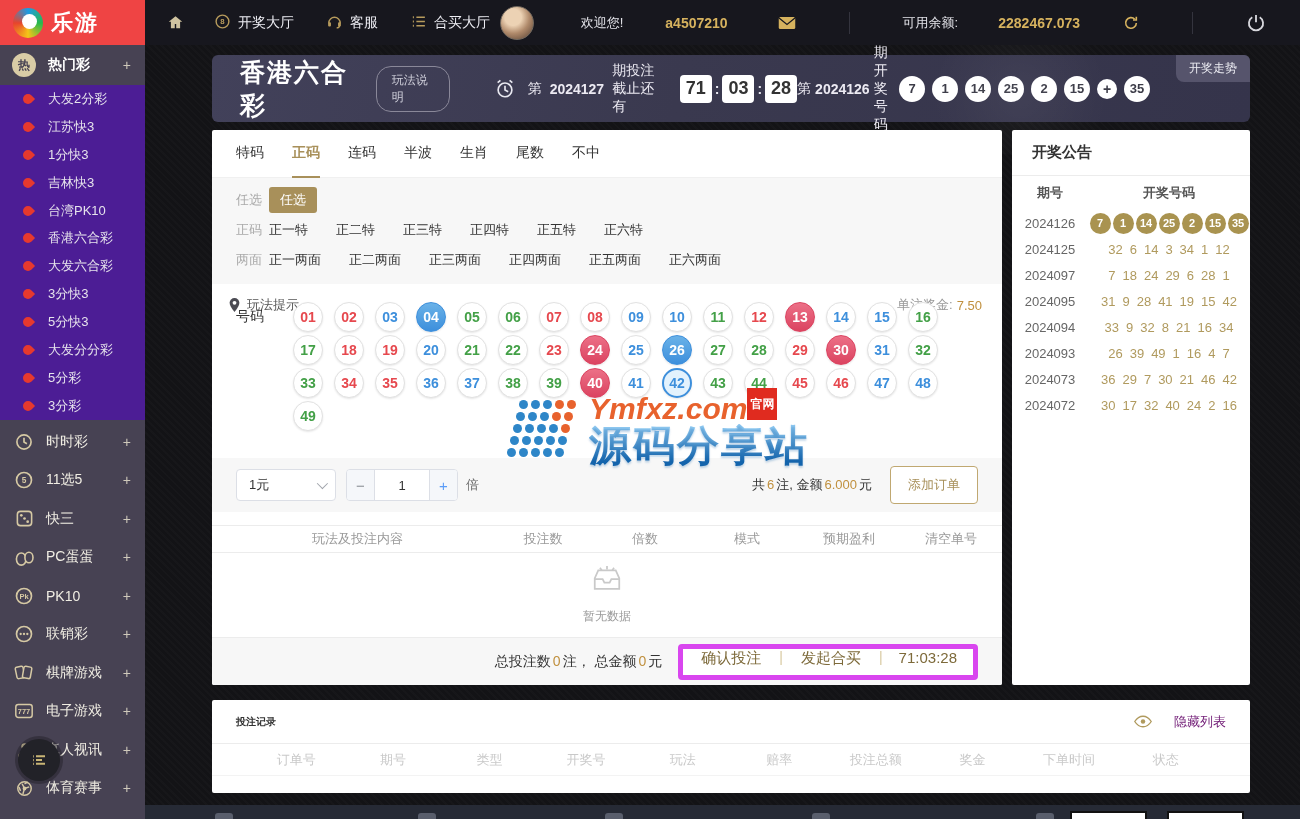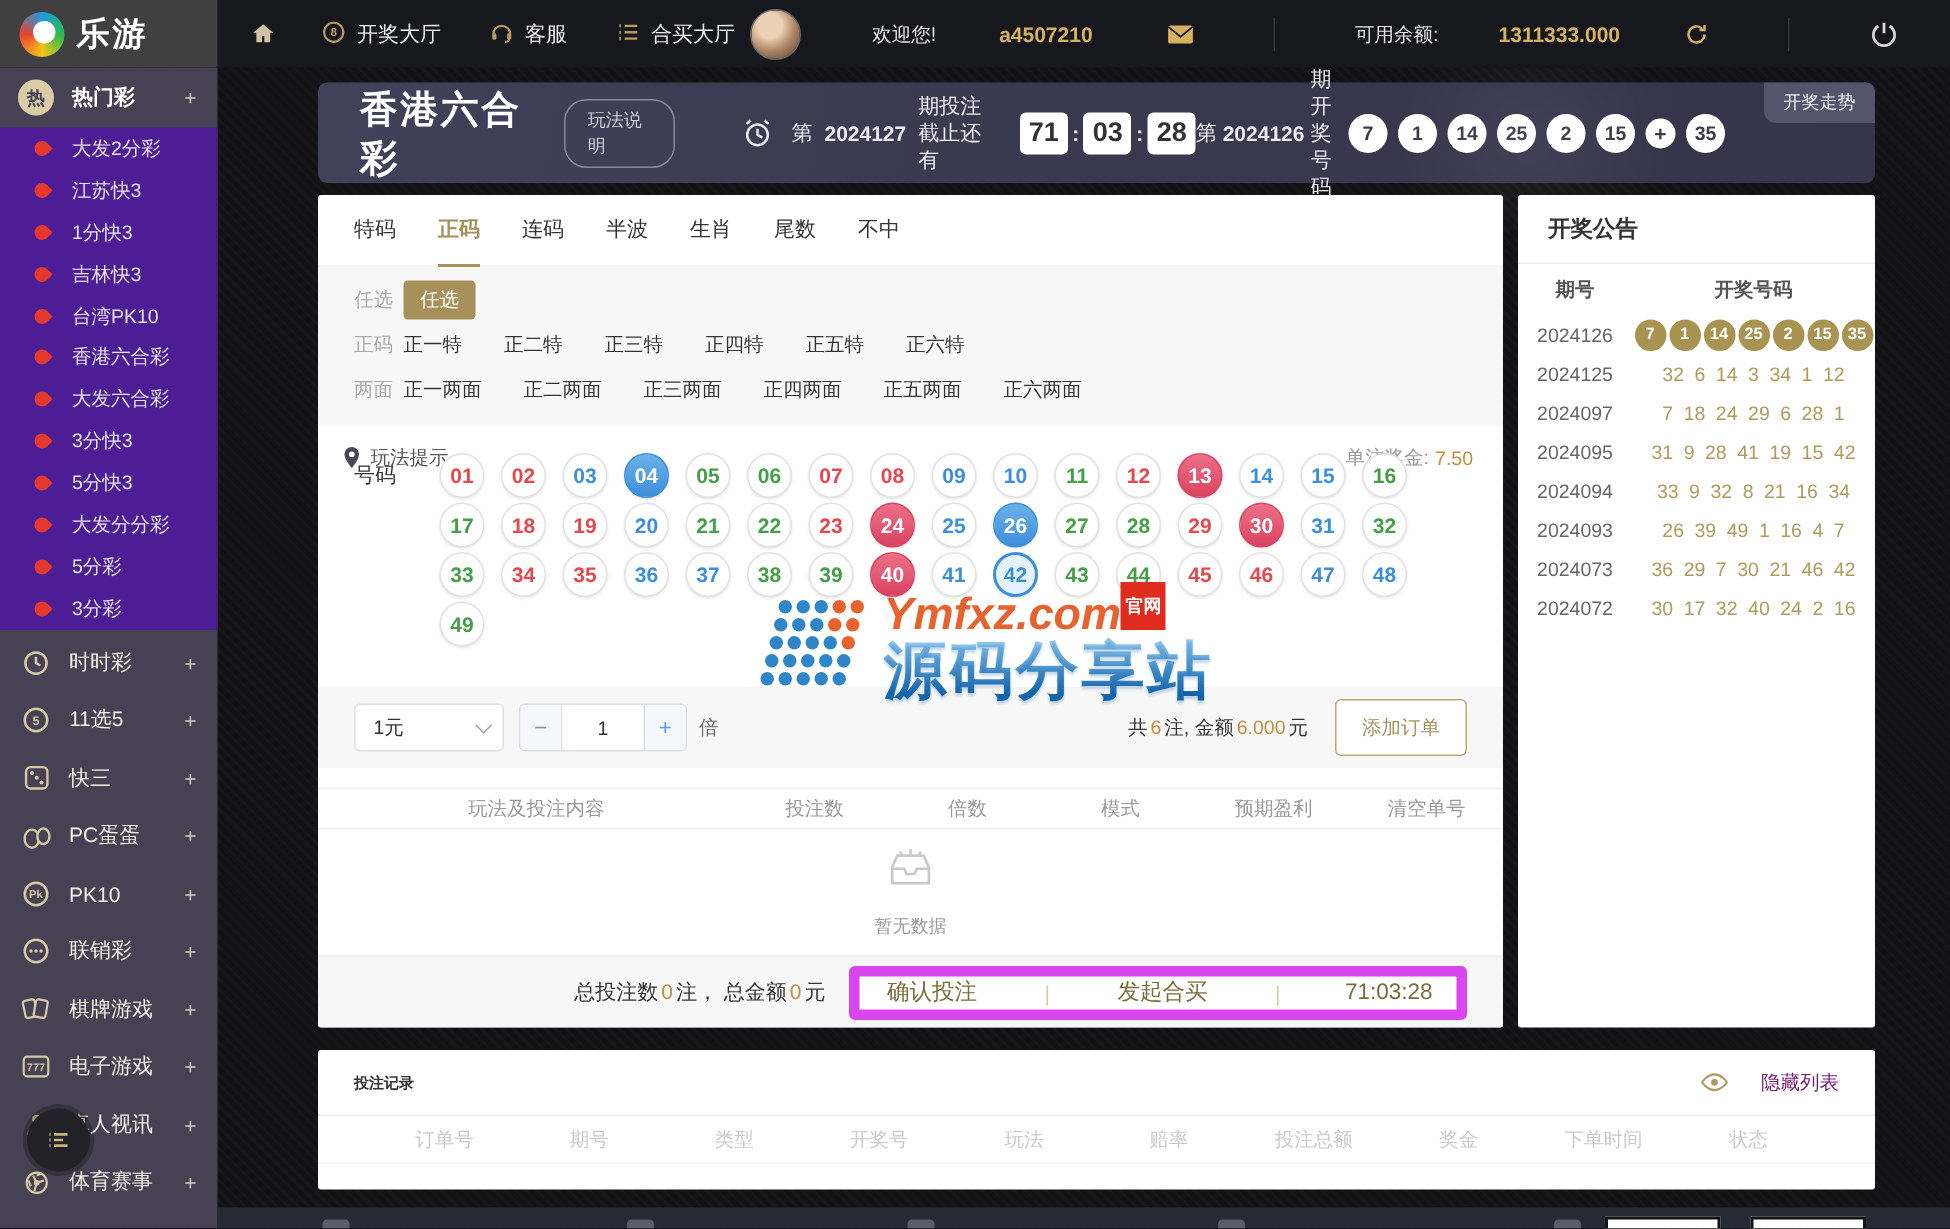--- a/index.html
+++ b/index.html
@@ -4,21 +4,21 @@
 <style>
   * { margin:0; padding:0; box-sizing:border-box; }
   html,body { width:1300px; height:819px; overflow:hidden; }
   body { font-family:"Liberation Sans","DejaVu Sans",sans-serif; background:#131316; }
   #app { position:relative; width:1300px; height:819px; overflow:hidden;
          background:#131316;
          background-image:repeating-linear-gradient(45deg, rgba(255,255,255,.015) 0 2px, transparent 2px 5px); }
 
   
   .navbar { position:absolute; top:0; left:0; right:0; height:45px; background:#17171e; display:flex; align-items:center; z-index:30; }
-  .logo-box { width:145px; height:45px; background:#404040; display:flex; align-items:center; padding-left:13px; flex:none; }
+  .logo-box { width:145px; height:45px; background:#ef4444; display:flex; align-items:center; padding-left:13px; flex:none; }
   .logo-mark { width:30px; height:30px; border-radius:50%; background:conic-gradient(#1d9be3,#28b94c,#f5c518,#e8432d,#1d9be3); position:relative; flex:none; }
   .logo-mark::after { content:""; position:absolute; left:9px; top:6px; width:15px; height:15px; border-radius:50%; background:#fff; }
   .logo-text { color:#fff; font-size:22px; font-weight:bold; margin-left:8px; letter-spacing:2px; }
   .nav-home { margin-left:22px; cursor:pointer; display:flex; align-items:center; }
   #nav-items { display:flex; align-items:center; margin-left:30px; gap:32px; }
   .nav-item { display:flex; align-items:center; gap:7px; color:#ececf2; font-size:14px; cursor:pointer; }
   .nav-right { margin-left:auto; display:flex; align-items:center; padding-right:20px; font-size:13px; color:#e2e2e8;gap:35px; }
   .avatar { width:34px; height:34px; border-radius:50%; border:1px solid #73695f;
             background:radial-gradient(circle at 38% 32%, #ecd2b4 0 28%, #b08a6b 55%, #4e3a2e 100%); margin-right:12px; cursor:pointer; }
   .gold { color:#d6b25e; }
@@ -132,21 +132,21 @@
   .oh0 { width:280px; padding-left:100px; flex:none; }
   .ohc { flex:1; text-align:center; }
   .empty-state { position:absolute; left:0; right:0; top:432px; text-align:center; }
   .empty-state .txt { color:#9a9a9a; font-size:12px; margin-top:6px; }
 
   
   .confirm-bar { position:absolute; left:0; right:0; bottom:0; height:48px; background:#f7f7f7; border-top:1px solid #ececec;
                  display:flex; align-items:center; justify-content:flex-end; padding-right:24px; }
   .total-text { font-size:14px; color:#333; }
   .total-text b { font-weight:normal; color:#c0903e; margin:0 2px; }
-  .confirm-group { margin-left:16px; display:flex; align-items:center; background:#fff; border:7px solid #d946ef; border-radius:4px; height:36px;gap:27px; }
+  .confirm-group { margin-left:16px; display:flex; background:#fff; border:5px solid #d946ef; border-radius:4px; height:36px; }
   .cg-seg { padding:0 18px; font-size:15px; color:#7d6a3a; cursor:pointer; }
   .cg-sep { color:#d8c9a0; font-size:14px; }
   .cg-timer { padding:0 16px; font-size:15px; color:#7d6a3a; }
 
   
   .ann-header { height:46px; display:flex; align-items:center; padding-left:20px; border-bottom:1px solid #ececec; }
   .ann-title { font-size:15px; font-weight:bold; color:#333; }
   .ann-cols { display:flex; align-items:center; height:34px; font-size:13px; color:#555; font-weight:bold; }
   .ann-col-issue { width:76px; text-align:center; flex:none; }
   .ann-col-nums { flex:1; text-align:center; }
@@ -215,21 +215,21 @@
       <span>欢迎您!</span>
       <span class="gold username">a4507210</span>
       <span class="icon-btn" id="mail-ic">
           <svg width="18" height="14" viewBox="0 0 24 18">
             <rect x="1" y="1" width="22" height="16" rx="2" fill="#d6b25e"></rect>
             <path d="M1 2l11 9L23 2" fill="none" stroke="#17171e" stroke-width="1.6"></path>
           </svg>
         </span>
       <span class="nav-divider"></span>
       <span>可用余额:</span>
-      <span class="gold balance-value">1311333.000</span>
+      <span class="gold balance-value">2282467.073</span>
       <span class="icon-btn" id="refresh-ic">
           <svg width="16" height="16" viewBox="0 0 24 24" fill="none" stroke="#d6b25e" stroke-width="2.4">
             <path d="M20 12a8 8 0 1 1-2.3-5.7"></path>
             <path d="M20 2.5v5h-5"></path>
           </svg>
         </span>
       <span class="nav-divider"></span>
       <span class="icon-btn" id="power-ic" style="margin-left:0;margin-right:14px;">
           <svg width="20" height="20" viewBox="0 0 24 24" fill="none" stroke="#d8d8de" stroke-width="2.2">
             <path d="M7.5 5.2a8.5 8.5 0 1 0 9 0"></path>

